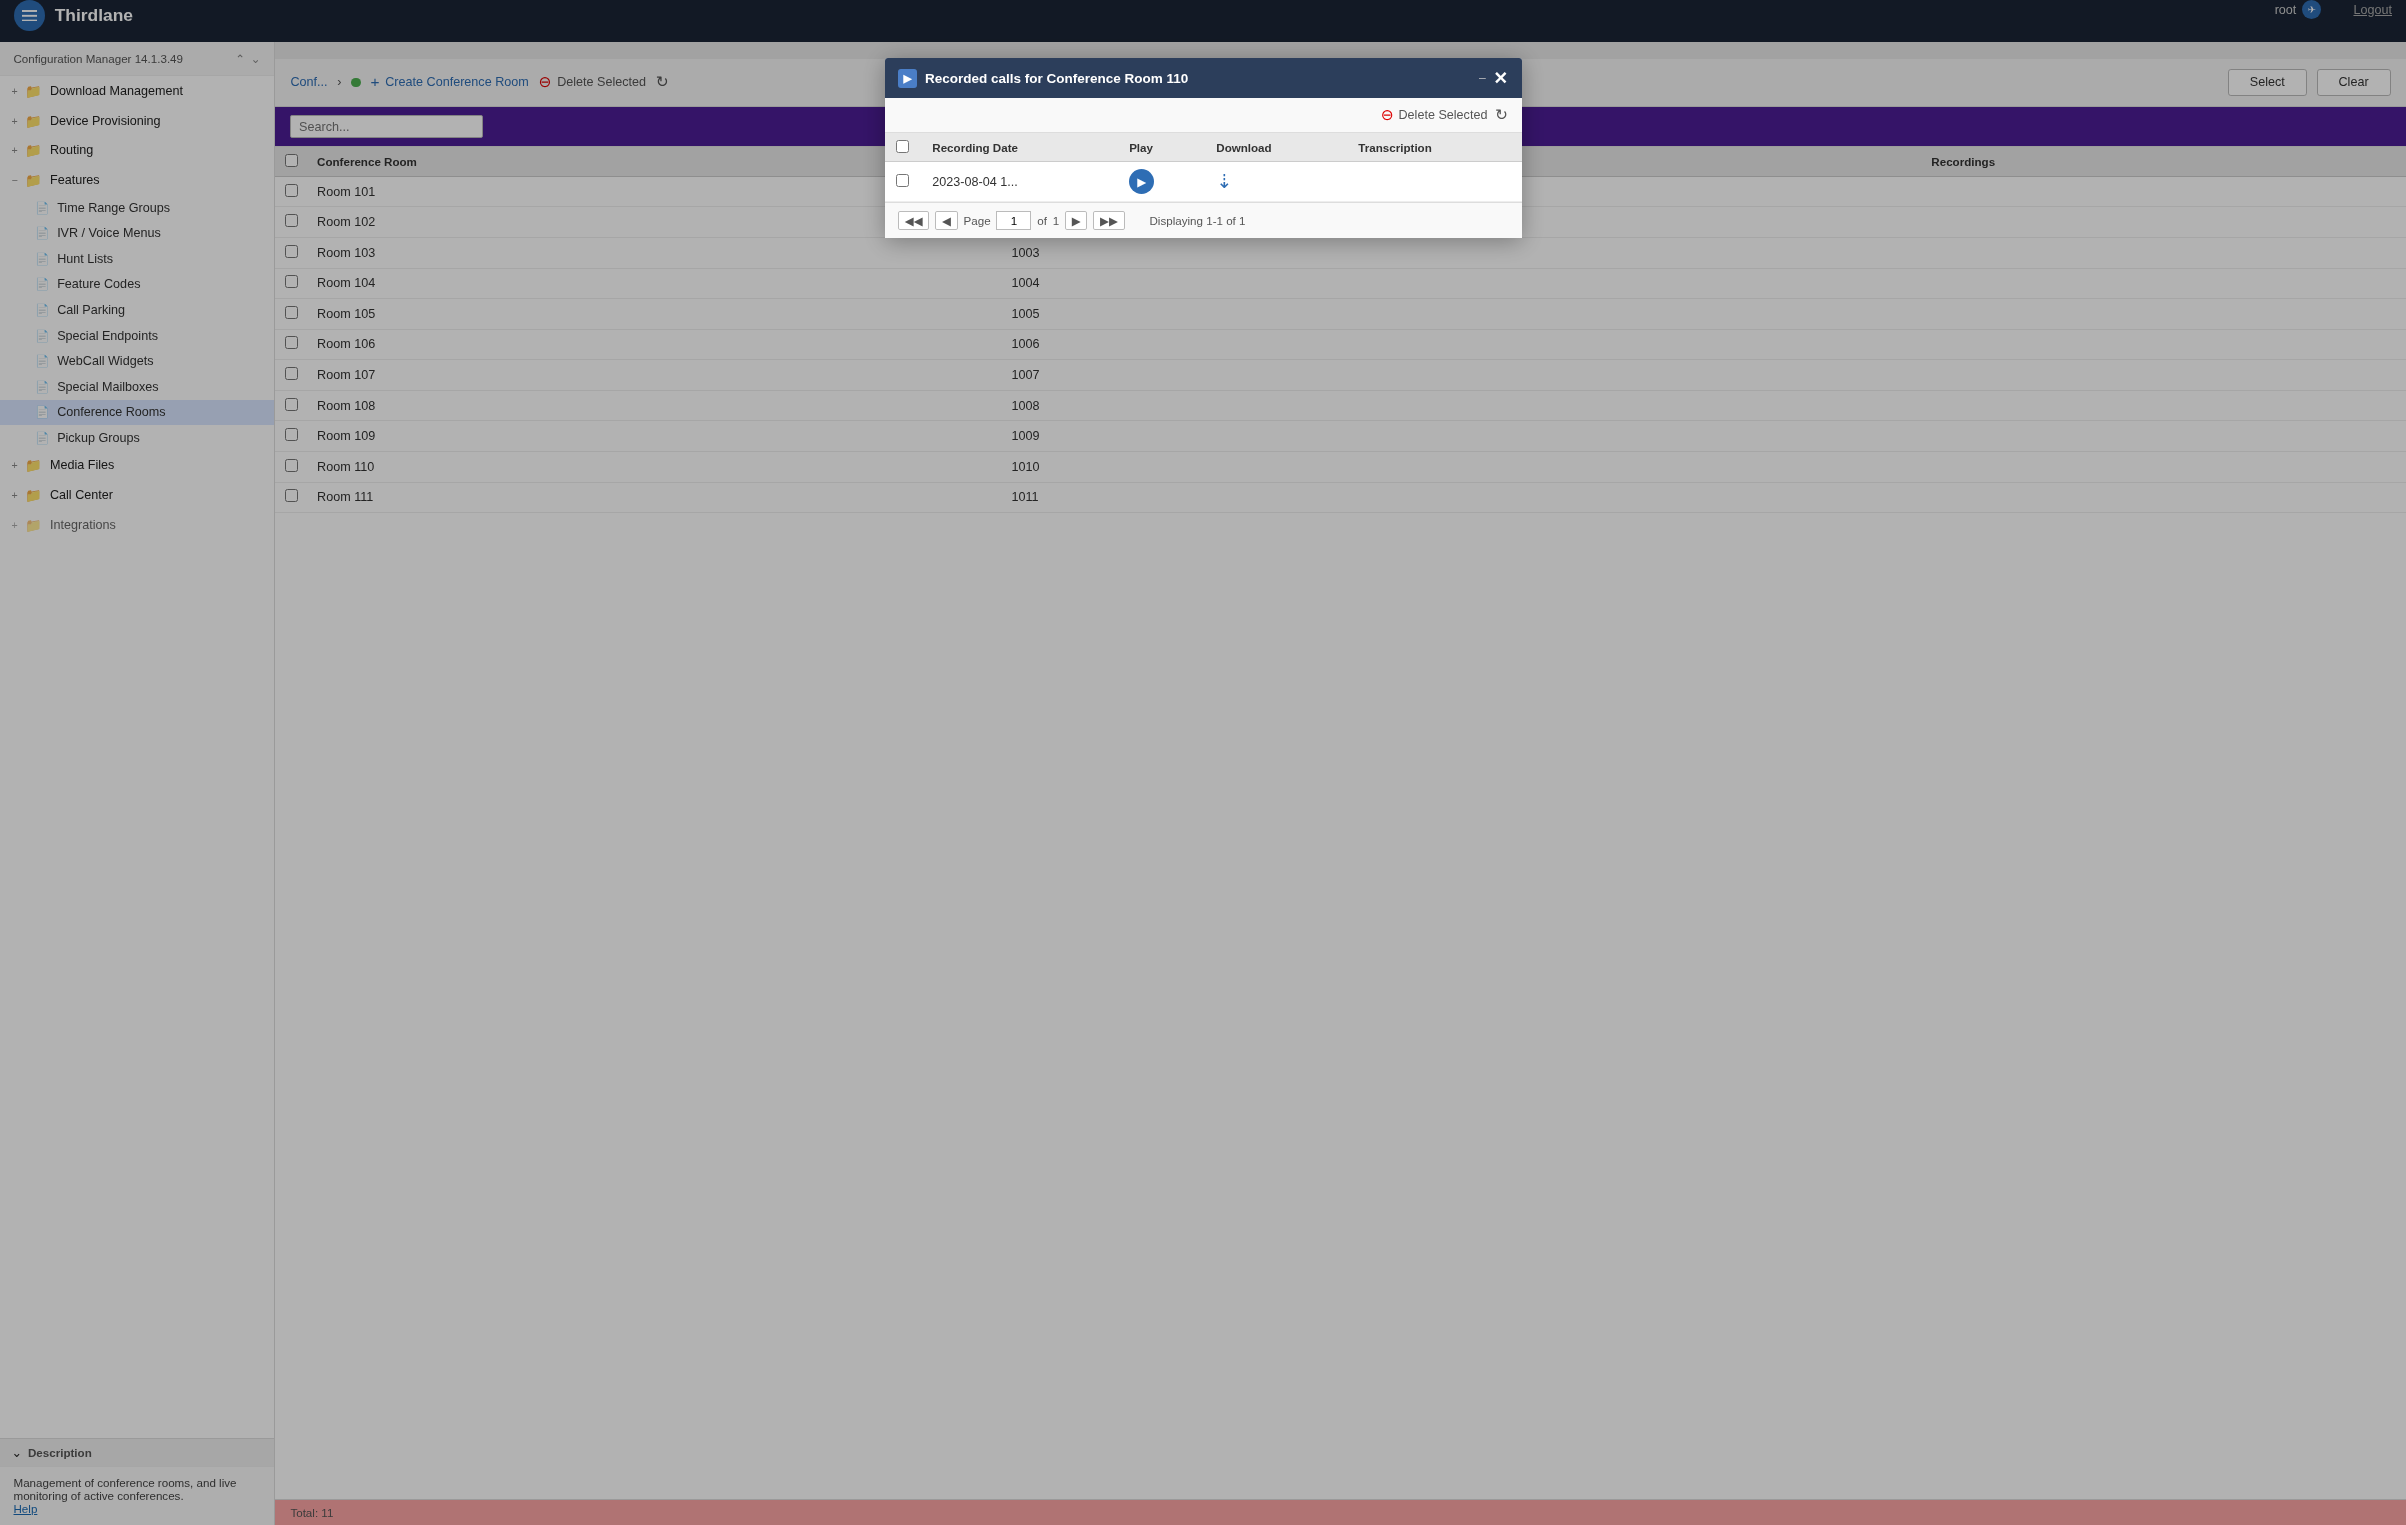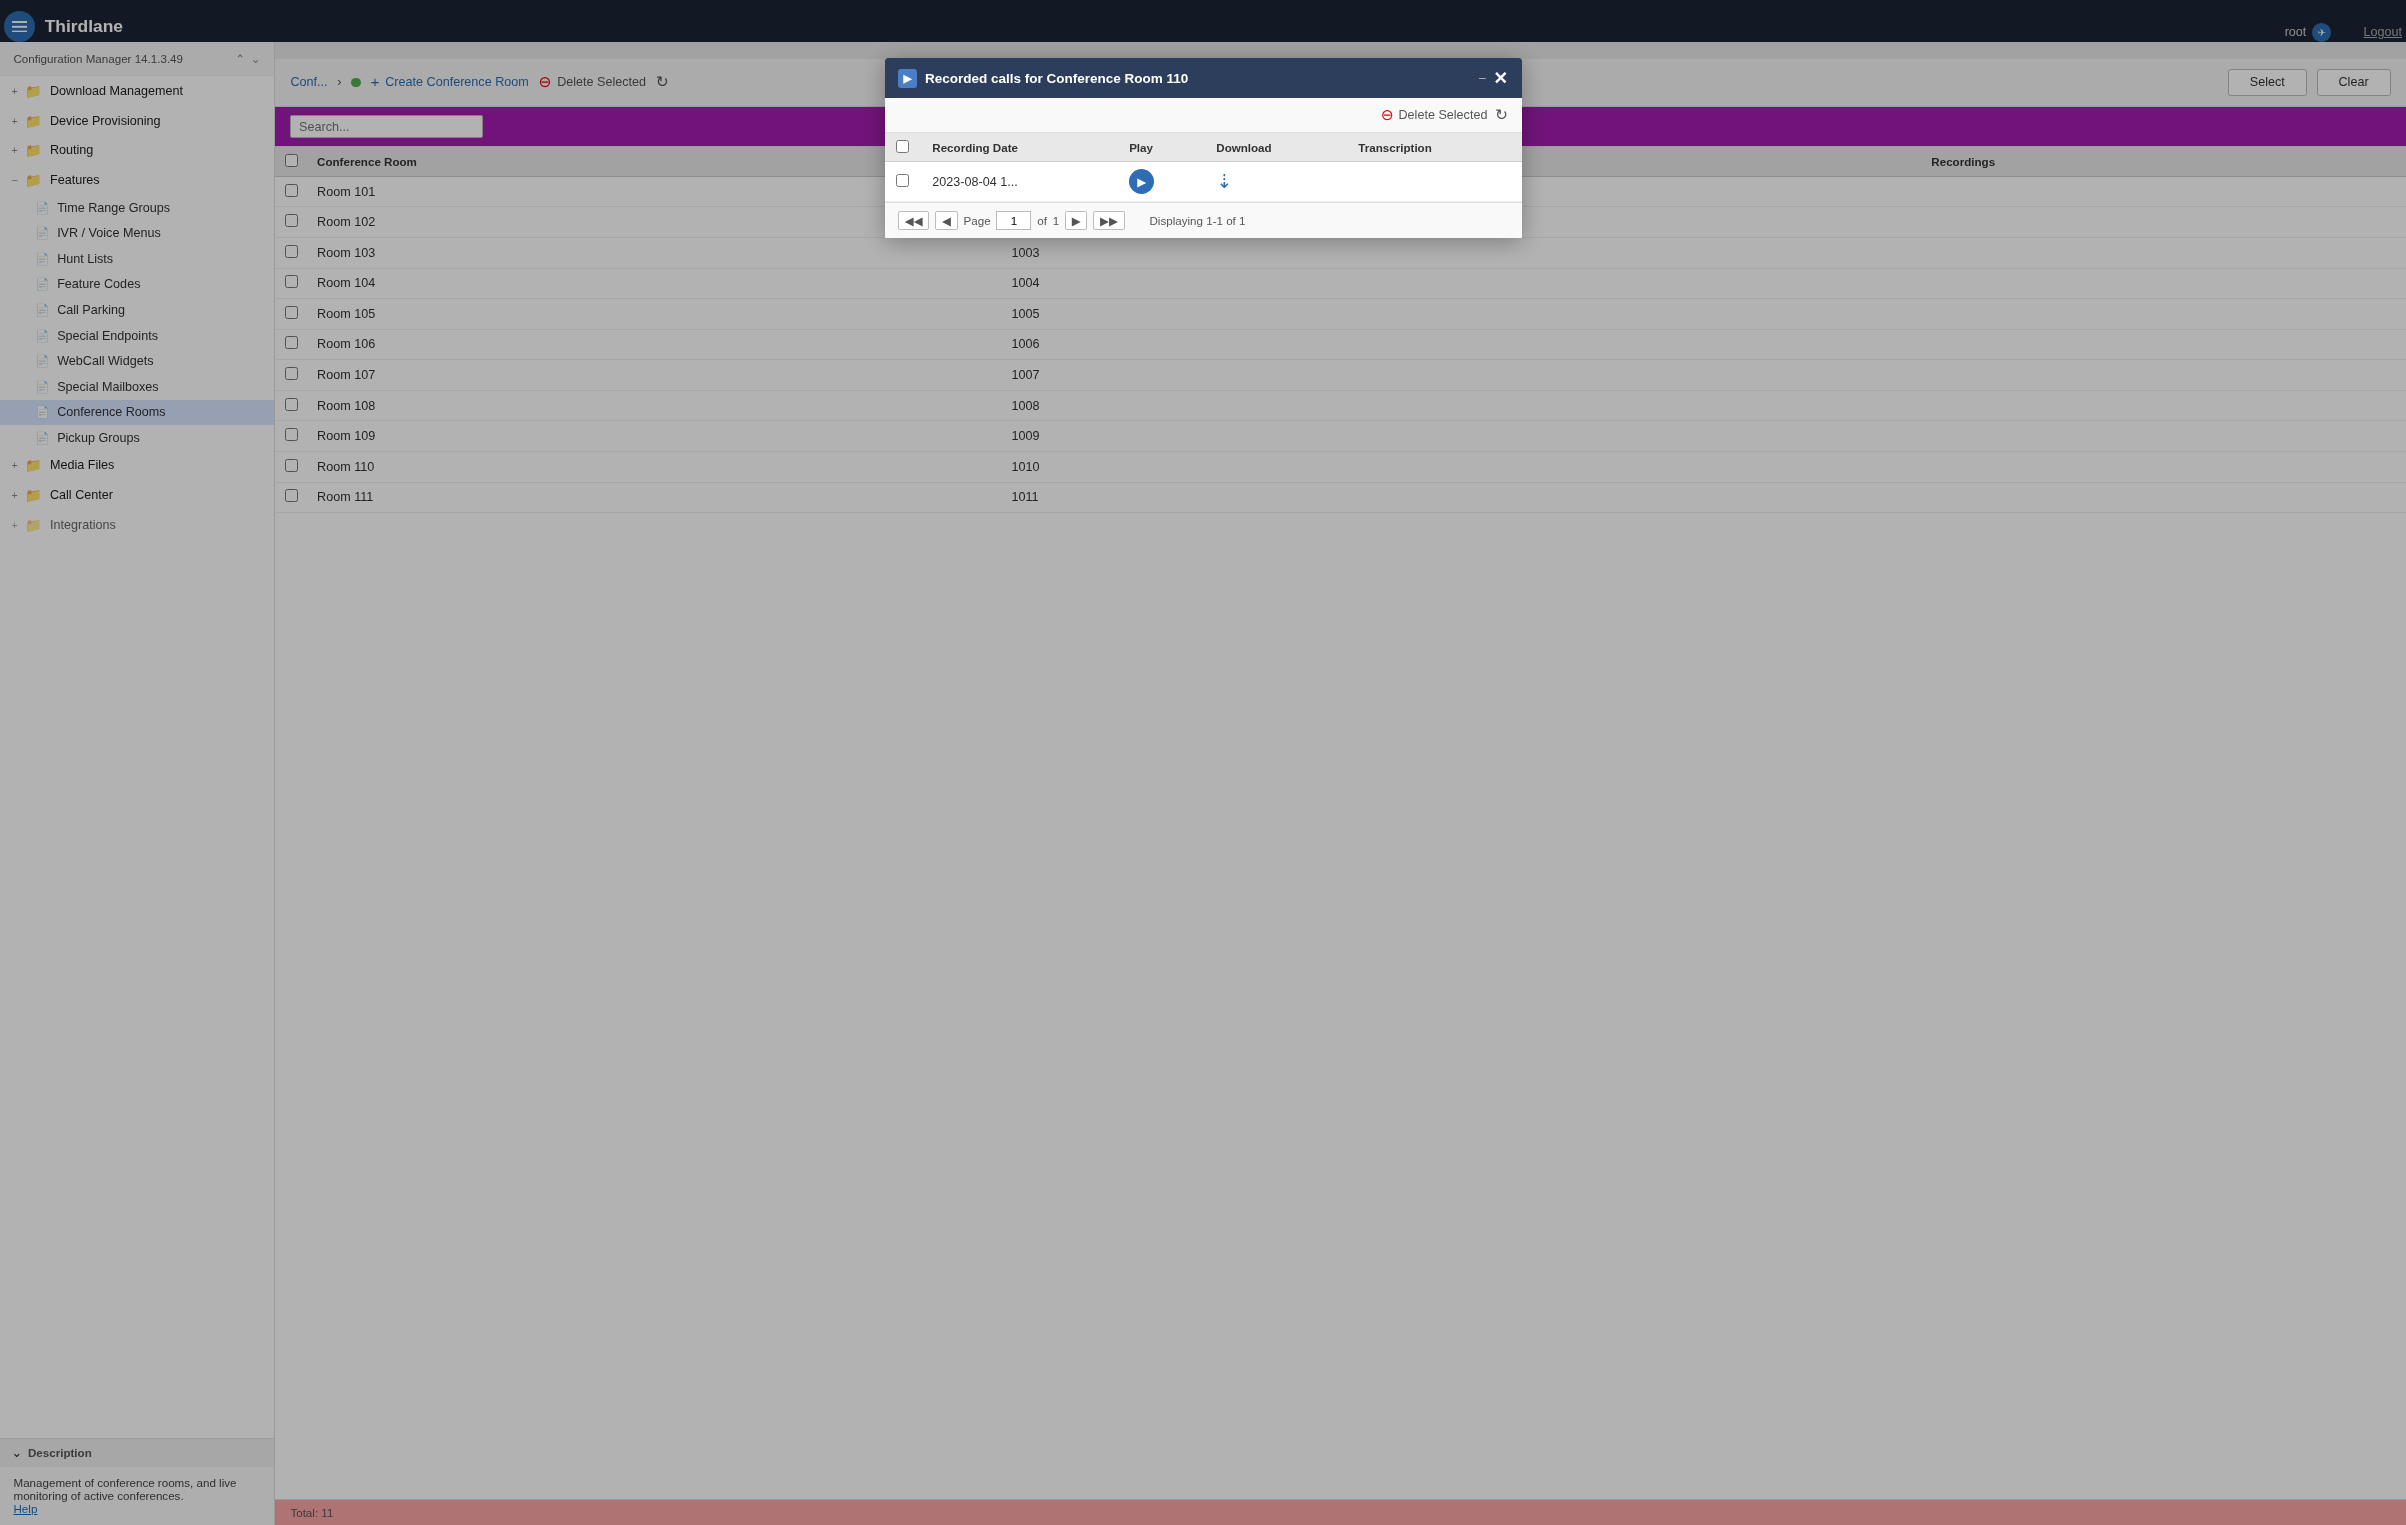--- a/index.html
+++ b/index.html
@@ -4,22 +4,22 @@
   <style>
     * { box-sizing: border-box; margin: 0; padding: 0; }
     body { font-family: Arial, sans-serif; font-size: 12.6px; background: #e8e8e8; color: #222; height: 100vh; overflow: hidden; }
 
     
     .topbar {
       background: #1a2535;
       color: #fff;
       height: 42px;
       display: flex;
-      align-items: flex-end;
-      padding: 0 4px;
+      align-items: flex-start;
+      padding: 0 14px;
       justify-content: space-between;
     }
     .topbar-left { display: flex; align-items: center; gap: 9.7px; }
     .topbar-logo { color: #fff; font-size: 17.4px; font-weight: bold; }
     .hamburger { width: 31px; height: 31px; background: #2e6db4; border-radius: 50%; display: flex; align-items: center; justify-content: center; cursor: pointer; }
     .topbar-right { display: flex; align-items: center; gap: 32px; }
     .user-badge { display: flex; align-items: center; gap: 5.8px; color: #ccc; font-size: 12.6px; }
     .user-dot { width: 19.3px; height: 19.3px; background: #2e6db4; border-radius: 50%; display: flex; align-items: center; justify-content: center; font-size: 9.7px; color: #fff; }
     .logout-link { color: #aaa; text-decoration: underline; cursor: pointer; font-size: 12.6px; }
 
@@ -108,21 +108,21 @@
     }
     .create-btn { display: flex; align-items: center; gap: 5.8px; font-size: 12.6px; color: #2e6db4; cursor: pointer; }
     .delete-btn { display: flex; align-items: center; gap: 5.8px; font-size: 12.6px; color: #555; cursor: pointer; }
     .refresh-icon { font-size: 15.4px; color: #555; cursor: pointer; }
 
     
     .table-toolbar {
       padding: 7.7px 15.4px;
       display: flex;
       gap: 7.7px;
-      background: #a21caf;
+      background: #4c1d95;
       border-bottom: 1px solid #e0e0e0;
     }
     .search-input {
       border: 1px solid #bbb;
       padding: 3.9px 7.7px;
       font-size: 12.6px;
       border-radius: 1.9px;
       width: 193px;
     }
     .table-container { flex: 1; overflow-y: auto; background: #fff; }

